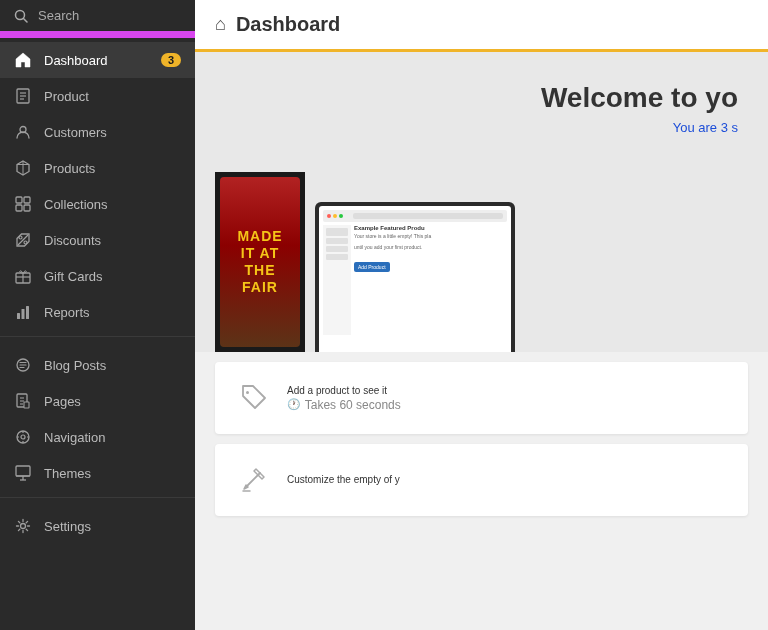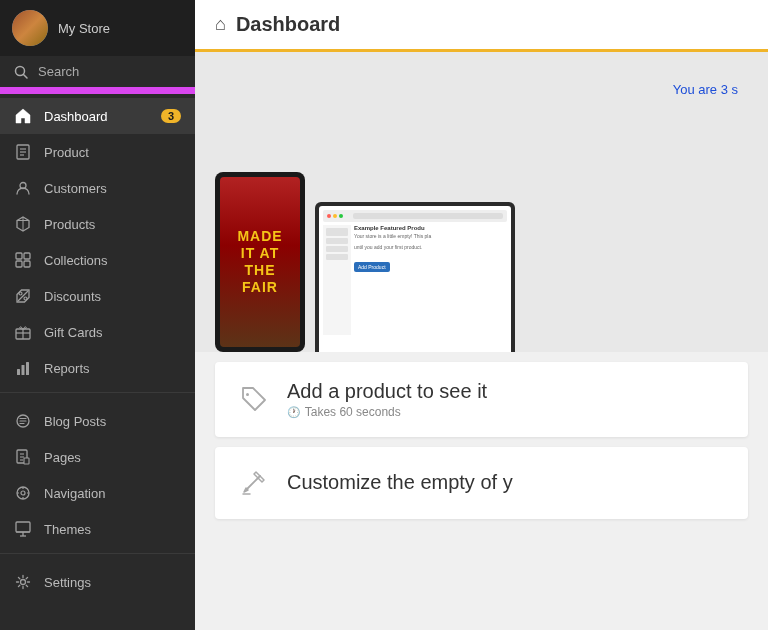--- a/index.html
+++ b/index.html
@@ -178,21 +178,21 @@
       left: 20px;
       display: flex;
       align-items: flex-end;
       gap: 10px;
     }
 
     #phone-device {
       width: 90px;
       height: 180px;
       background: #1a1a1a;
-      border-radius: 8px;
+      border-radius: 0;
       overflow: hidden;
       position: relative;
       z-index: 2;
     }
 
     #phone-screen {
       margin: 5px;
       background: #fff;
       height: calc(100% - 10px);
       border-radius: 4px;
@@ -311,21 +311,21 @@
       display: flex;
       align-items: center;
       justify-content: center;
       flex-shrink: 0;
       color: #888;
     }
 
     .card-content { flex: 1; }
 
     .card-title {
-      font-size: 20px;
+      font-size: 10px;
       font-weight: 500;
       color: #333;
       margin-bottom: 2px;
     }
 
     .card-sub {
       font-size: 12px;
       color: #888;
       display: flex;
       align-items: center;
@@ -337,26 +337,20 @@
     }
 
     
     svg { display: block; }
   </style>
 </head>
 <body>
 
 <div id="sidebar">
 
-  <div id="sidebar-header">
-    <div id="sidebar-avatar">
-      <div id="sidebar-avatar-img"></div>
-    </div>
-    <span id="sidebar-store-name">My Store</span>
-  </div>
 
   <div id="search-row">
     <span>
       <svg width="14" height="14" viewBox="0 0 14 14" fill="none">
         <circle cx="6" cy="6" r="4.5" stroke="#aaa" stroke-width="1.5"></circle>
         <line x1="9.5" y1="9.5" x2="13" y2="13" stroke="#aaa" stroke-width="1.5" stroke-linecap="round"></line>
       </svg>
     </span>
     <span style="color:#aaa; font-size:13px;">Search</span>
   </div>
@@ -529,20 +523,21 @@
 <div id="main">
 
   <div id="topbar">
     <span id="topbar-icon">⌂</span>
     <span id="topbar-title">Dashboard</span>
   </div>
 
   <div id="content-area">
 
     <div id="welcome-banner">
+      <div id="welcome-text">Welcome to yo</div>
       <div id="welcome-sub">You are 3 s</div>
 
       <div id="device-container">
         <div id="phone-device">
           <div id="phone-screen">
             <div id="phone-inner">
               <div style="font-size:14px; line-height:1.2; font-weight:900; letter-spacing:1px;">MADE<br>IT AT<br>THE<br>FAIR</div>
             </div>
           </div>
         </div>

